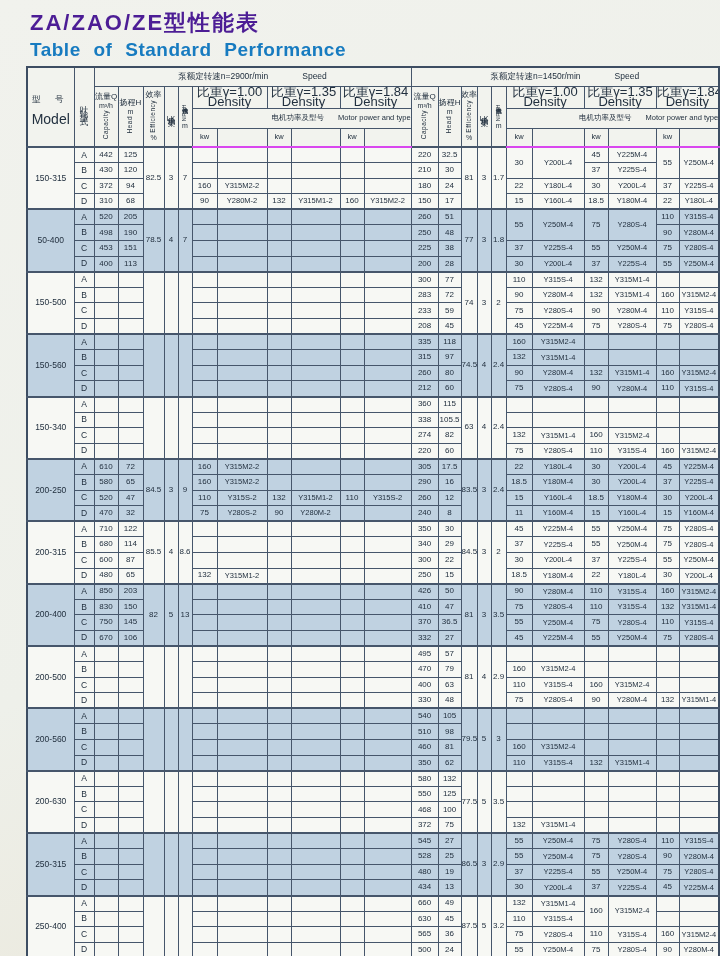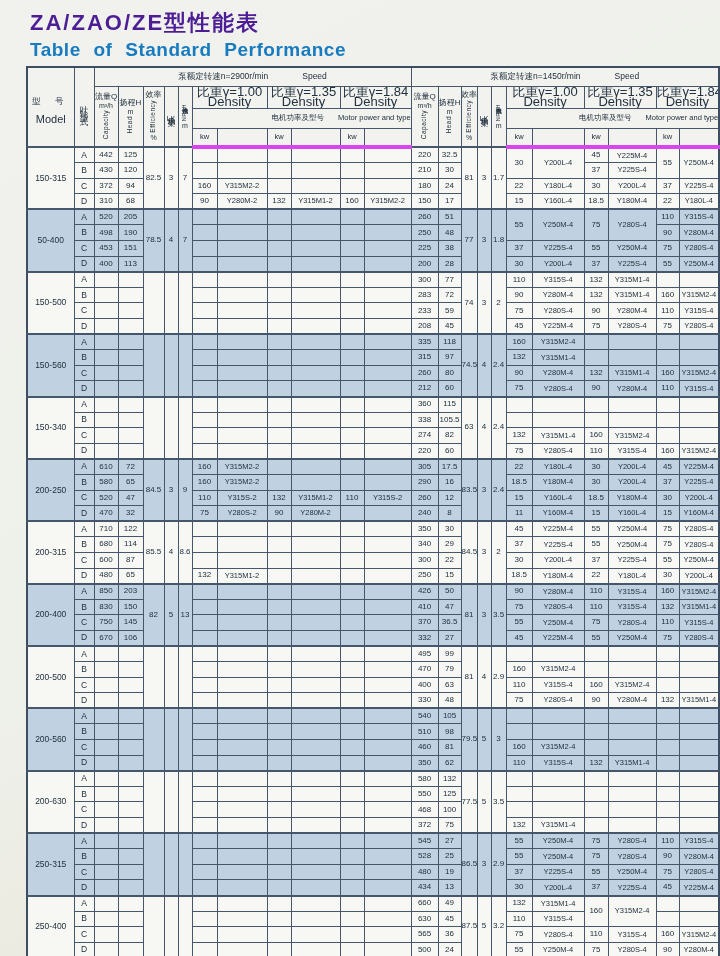--- a/index.html
+++ b/index.html
@@ -13,33 +13,33 @@
   .title-en{margin:0 0 5px 4px;font-size:19px;font-weight:bold;color:#177bc0;letter-spacing:.5px;word-spacing:7px;}
 
   table{border-collapse:collapse;table-layout:fixed;width:692px;border:2px solid #3d4d62;background:#f7f8f4;}
   th,td{border:1px solid #46566b;padding:0;text-align:center;vertical-align:middle;
         overflow:hidden;white-space:nowrap;line-height:1.05;}
   thead th{background:#f2f3ee;font-weight:normal;}
   tbody tr{height:15.6px;}
   tbody td{font-size:8px;background:#f7f8f4;}
   tr.sh td{background:#c0d2e1;}
   td.gt,th.gt{border-top:2px solid #46566b;}
-  .hr4 th{border-bottom:4px solid #d946ef;}
+  .hr4 th{border-bottom:2px solid #d946ef;}
 
   .hr1{height:19px;} .hr2{height:22px;} .hr3{height:20px;} .hr4{height:19px;}
   .vstack{display:flex;flex-direction:column;align-items:center;justify-content:center;gap:1px;height:58px;}
   .vstack.tall{height:76px;}
   .hzh{font-size:8px;} .unit{font-size:7px;} 
   .vtext{writing-mode:vertical-rl;transform:rotate(180deg);font-size:6.5px;letter-spacing:.5px;display:block;}
   .vzh{writing-mode:vertical-rl;text-orientation:upright;font-size:7.5px;letter-spacing:1px;display:block;}
   .vzh.big{font-size:8.5px;letter-spacing:4px;}
   .vzh.sm{font-size:6px;letter-spacing:0;}
   .vtext.sm{font-size:5.5px;}
   .th-model .ml{font-size:8.5px;letter-spacing:6px;margin:8px 0;}
-  .th-model .ml2{font-size:11px;letter-spacing:0;}
+  .th-model .ml2{font-size:14px;letter-spacing:0;}
   .th-speed{font-size:8.5px;margin-left:28px;}
   .th-speed .row{display:flex;justify-content:center;align-items:center;gap:34px;}
   .th-den div{font-size:13px;line-height:10px;}
   .th-mp{font-size:7.5px;}
   .th-mp .row{display:flex;justify-content:flex-end;gap:14px;}
   .th-kw{font-size:7.5px;}
   td.model{font-size:8.5px;}
   td.imp{font-size:8.5px;}
   td.num{font-size:8px;}
   td.mt{font-size:7.5px;}
@@ -890,21 +890,21 @@
           <td rowspan="4" class="num gt"></td>
           <td rowspan="4" class="num gt"></td>
           <td rowspan="4" class="num gt"></td>
           <td class="num gt"></td>
           <td class="mt gt"></td>
           <td class="num gt"></td>
           <td class="mt gt"></td>
           <td class="num gt"></td>
           <td class="mt gt"></td>
           <td class="num gt">495</td>
-          <td class="num gt">99</td>
+          <td class="num gt">57</td>
           <td rowspan="4" class="num gt">81</td>
           <td rowspan="4" class="num gt">4</td>
           <td rowspan="4" class="num gt">2.9</td>
           <td class="num gt"></td>
           <td class="mt gt"></td>
           <td class="num gt"></td>
           <td class="mt gt"></td>
           <td class="num gt"></td>
           <td class="mt gt"></td>
         </tr>

